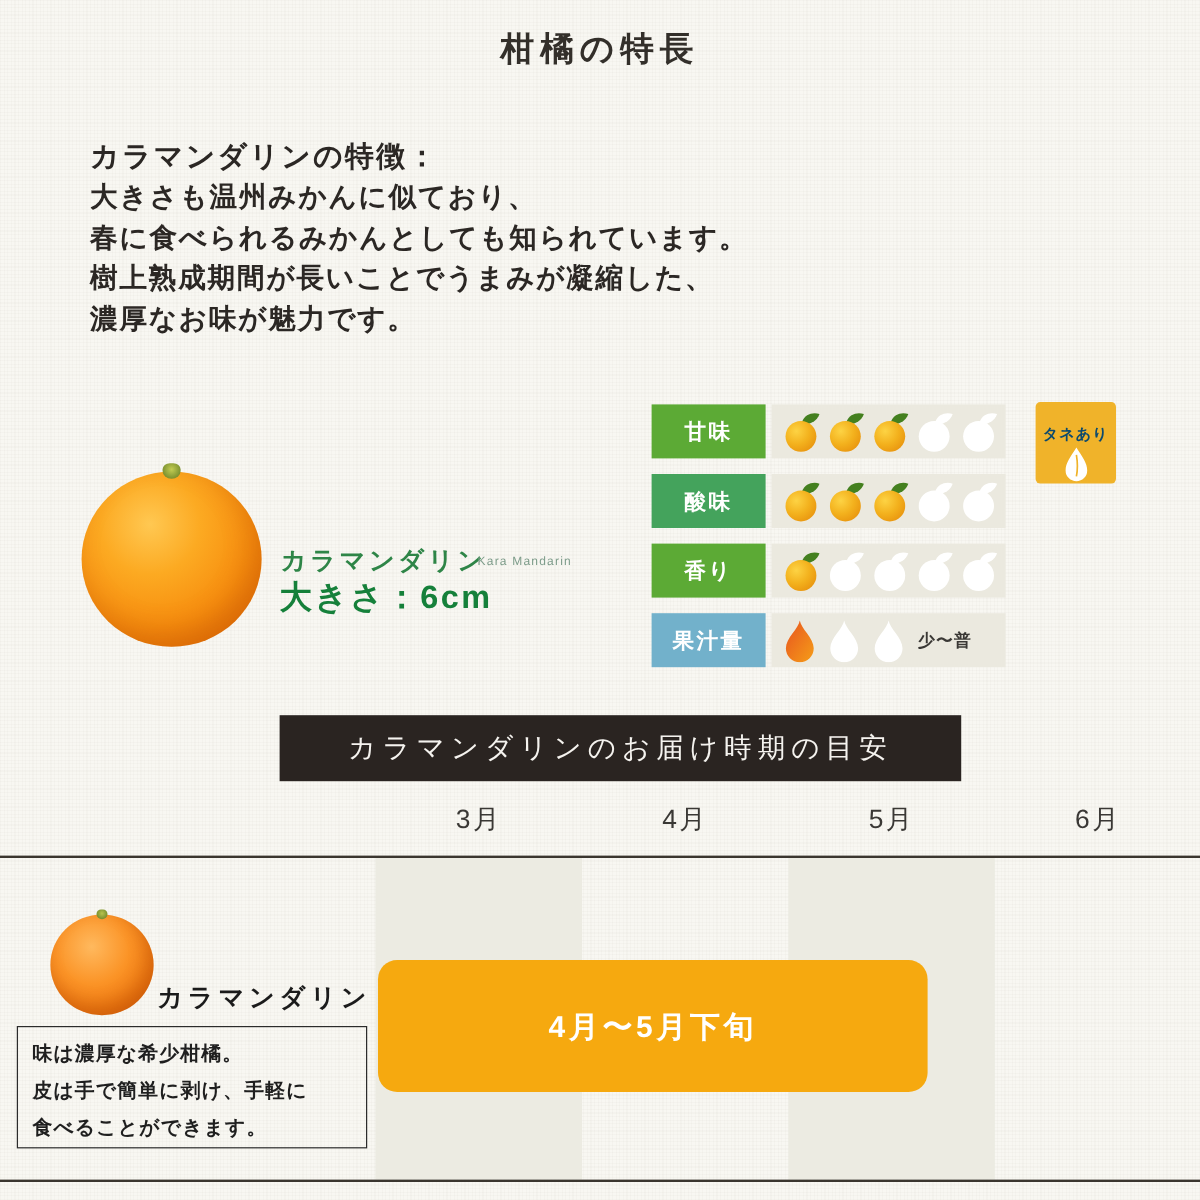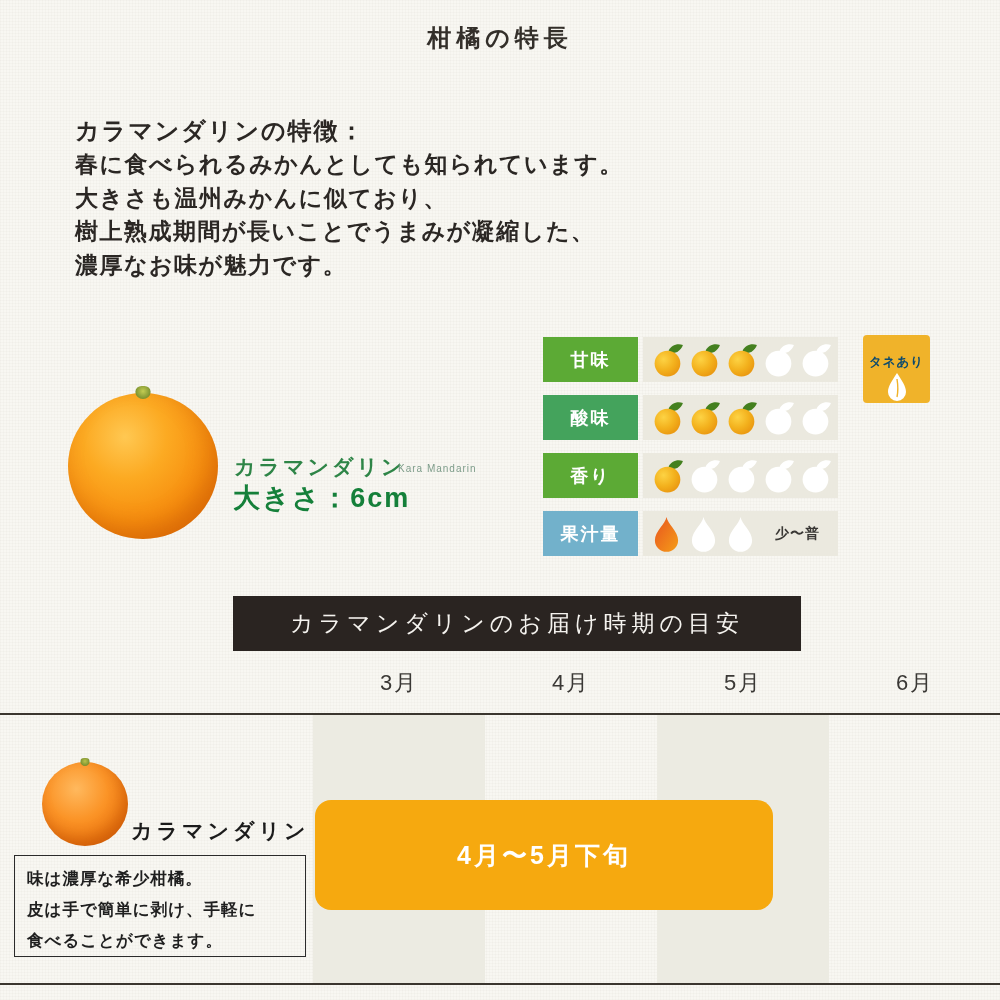--- a/index.html
+++ b/index.html
@@ -10,21 +10,21 @@
   .page{
     position:relative;width:1000px;height:1000px;overflow:hidden;margin:0 auto;
     background-color:#f8f7f2;
     background-image:
       repeating-linear-gradient(0deg, rgba(120,110,90,0.03) 0 1px, transparent 1px 3px),
       repeating-linear-gradient(90deg, rgba(120,110,90,0.03) 0 1px, transparent 1px 3px);
     color:#2f2b28;
   }
   
   .title{position:absolute;top:22px;left:0;width:1000px;text-align:center;
-    font-size:24px;font-weight:800;letter-spacing:5px;color:#332f2a;margin:0;}
+    font-size:28px;font-weight:800;letter-spacing:5px;color:#332f2a;margin:0;}
   .subtitle{position:absolute;top:74px;left:0;width:1000px;text-align:center;
     font-size:17px;letter-spacing:3px;color:#4d4b47;}
   
   .desc{position:absolute;left:75px;top:114px;width:660px;}
   .desc-heading{font-size:24px;font-weight:700;letter-spacing:2px;line-height:34px;color:#2b2724;}
   .desc-line{font-size:23px;font-weight:600;letter-spacing:1.5px;line-height:33.5px;color:#2b2724;}
   
   .big-orange{position:absolute;left:68px;top:393px;width:150px;height:146px;border-radius:50%;
     background:radial-gradient(circle at 38% 30%,#ffc852 0%,#fcaa22 30%,#f78d0e 62%,#ea7105 88%,#e06403 100%);
     box-shadow:inset -8px -12px 22px rgba(160,60,0,0.25);}
@@ -36,21 +36,21 @@
   .prod-size{position:absolute;left:233px;top:480px;font-size:27px;font-weight:800;
     letter-spacing:2px;color:#15803a;}
   
   .rating-row{position:absolute;left:543px;height:45px;width:300px;}
   .rating-label{position:absolute;left:0;top:0;width:95px;height:45px;display:flex;
     align-items:center;justify-content:center;color:#fff;font-size:18px;font-weight:700;
     letter-spacing:2px;}
   .rating-track{position:absolute;left:100px;top:0;width:195px;height:45px;background:#ebe9df;
     display:flex;align-items:center;padding-left:9px;box-sizing:border-box;}
   .ricon{display:inline-flex;width:37px;justify-content:flex-start;}
-  .rnote{font-size:14px;font-weight:600;color:#3a3835;letter-spacing:1px;margin-left:12px;}
+  .rnote{font-size:14px;font-weight:600;color:#3a3835;letter-spacing:1px;margin-left:2px;}
   
   .seed-badge{position:absolute;left:863px;top:335px;width:67px;height:68px;background:#f0b32a;
     border-radius:4px;display:flex;flex-direction:column;align-items:center;}
   .seed-badge-label{font-size:12.5px;font-weight:700;color:#0c4a6e;letter-spacing:1px;margin-top:19px;}
   
   .banner{position:absolute;left:233px;top:596px;width:568px;height:55px;background:#2a2421;
     display:flex;align-items:center;justify-content:center;color:#f5f3ef;font-size:23px;
     letter-spacing:5px;font-weight:500;}
   
   .month-label{position:absolute;top:668px;width:172px;text-align:center;font-size:22px;
@@ -93,22 +93,22 @@
   </defs>
 </svg>
 
 <div class="page">
 
   <h1 class="title">柑橘の特長</h1>
 
   <section class="desc">
     <div class="desc-heading">カラマンダリンの特徴：</div>
     <div id="desc-lines">
+        <div class="desc-line">大きさも温州みかんに似ており、</div>
         <div class="desc-line">春に食べられるみかんとしても知られています。</div>
-        <div class="desc-line">大きさも温州みかんに似ており、</div>
         <div class="desc-line">樹上熟成期間が長いことでうまみが凝縮した、</div>
         <div class="desc-line">濃厚なお味が魅力です。</div>
       </div>
   </section>
 
   <div class="big-orange">
     <span class="stem"></span>
   </div>
   <div class="prod-name">カラマンダリン</div>
   <div class="prod-name-en">Kara Mandarin</div>

